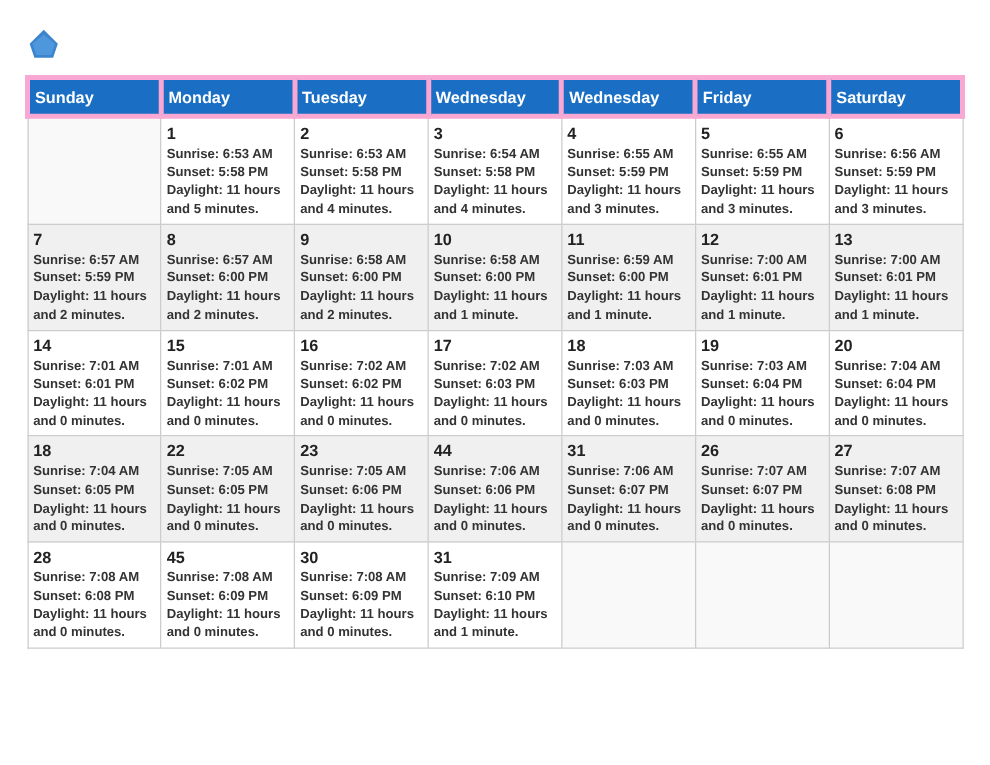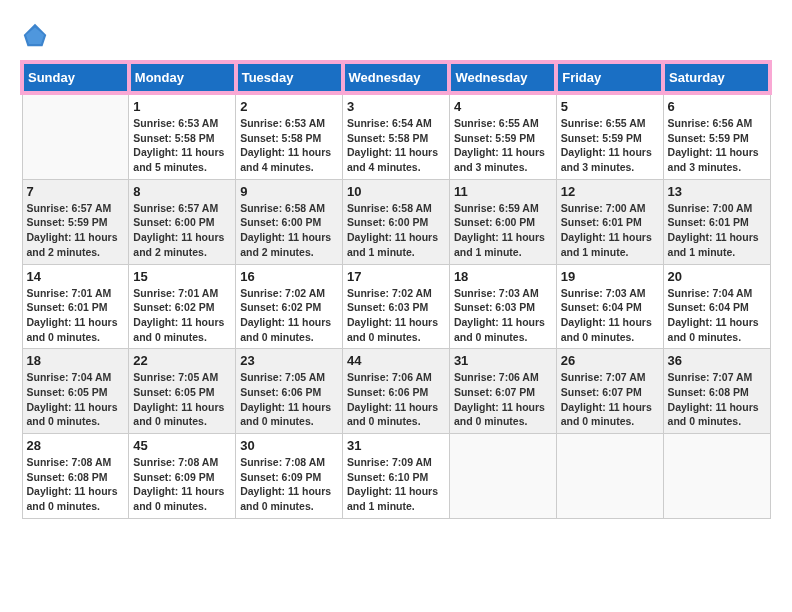--- a/index.html
+++ b/index.html
@@ -221,21 +221,21 @@
         </td>
         <td>
           <span class="day-num">31</span>
           <div class="day-info">Sunrise: 7:06 AM<br>Sunset: 6:07 PM<br>Daylight: 11 hours<br>and 0 minutes.</div>
         </td>
         <td>
           <span class="day-num">26</span>
           <div class="day-info">Sunrise: 7:07 AM<br>Sunset: 6:07 PM<br>Daylight: 11 hours<br>and 0 minutes.</div>
         </td>
         <td>
-          <span class="day-num">36</span>
+          <span class="day-num">27</span>
           <div class="day-info">Sunrise: 7:07 AM<br>Sunset: 6:08 PM<br>Daylight: 11 hours<br>and 0 minutes.</div>
         </td>
       </tr>
       <tr>
         <td>
           <span class="day-num">28</span>
           <div class="day-info">Sunrise: 7:08 AM<br>Sunset: 6:08 PM<br>Daylight: 11 hours<br>and 0 minutes.</div>
         </td>
         <td>
           <span class="day-num">45</span>

